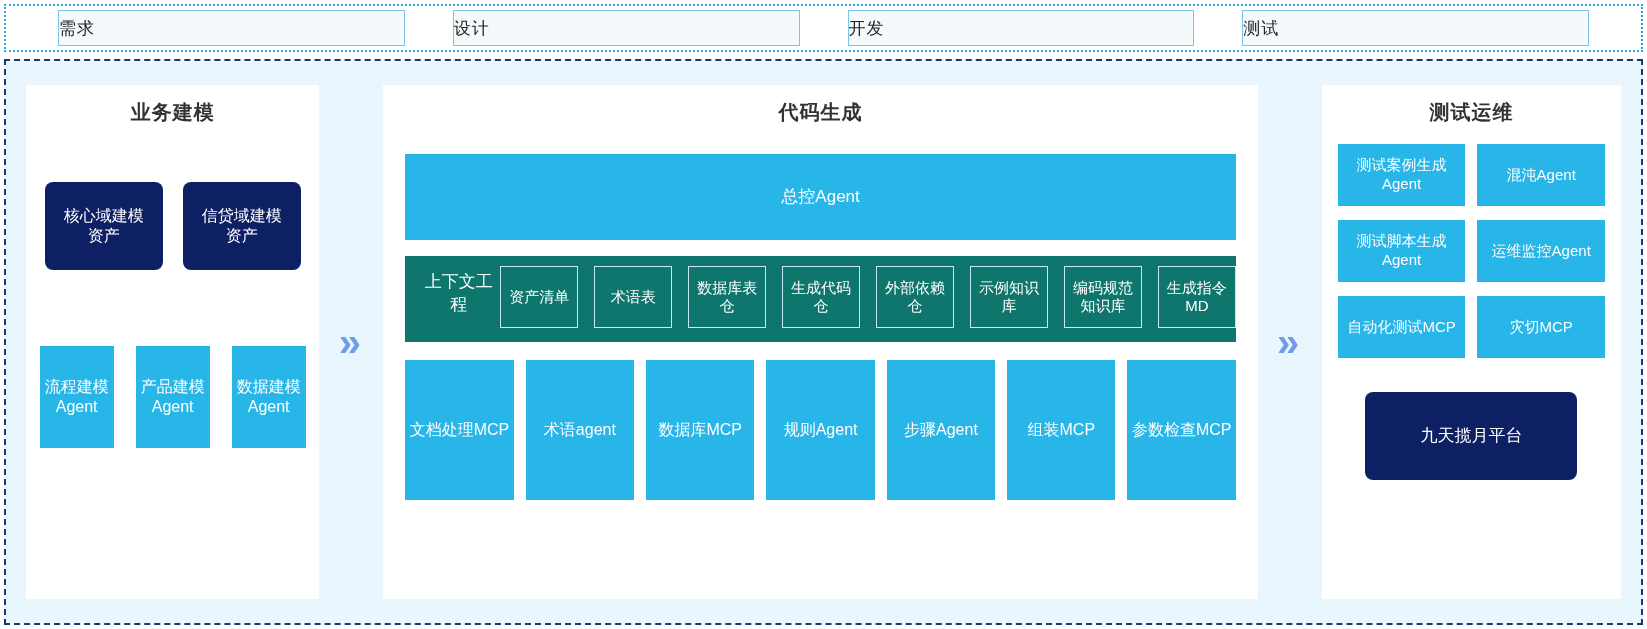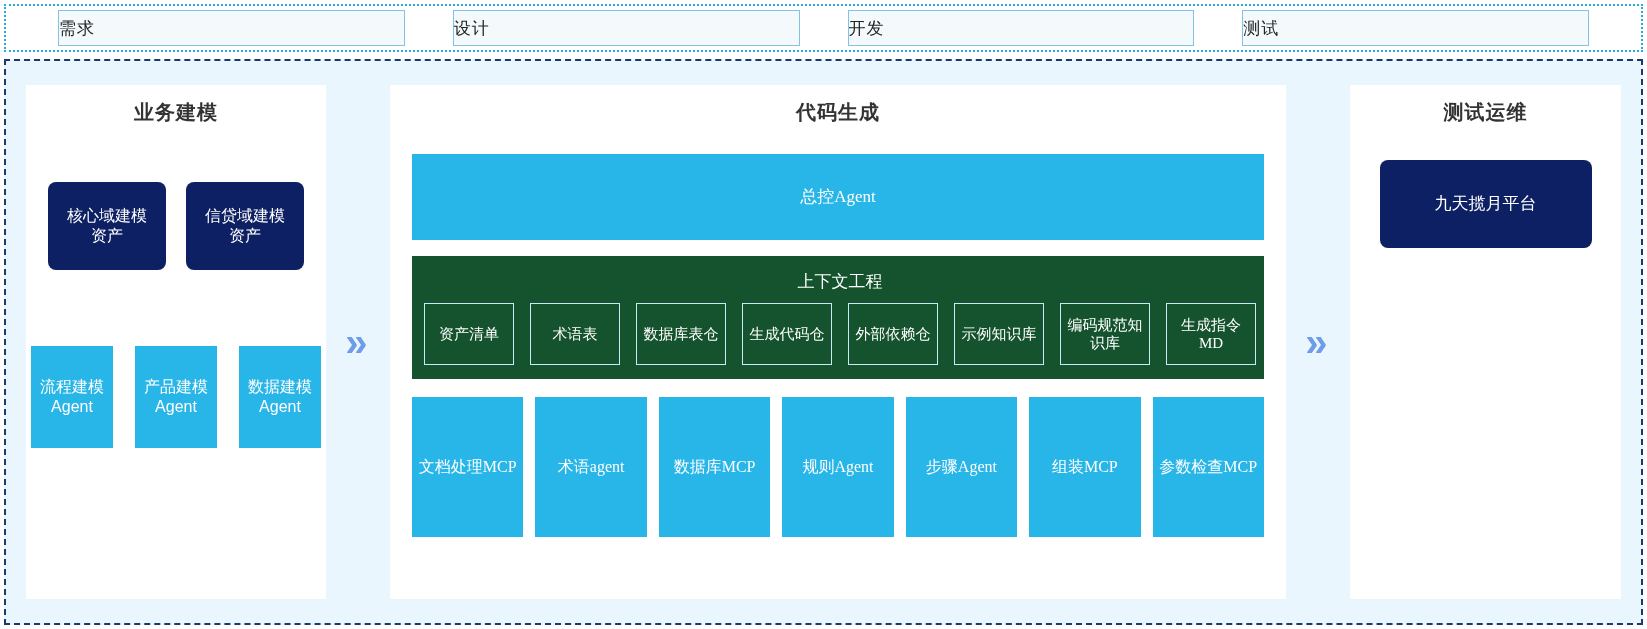--- a/index.html
+++ b/index.html
@@ -64,21 +64,21 @@
   
   .panel {
     background: #ffffff;
     position: relative;
     display: flex;
     flex-direction: column;
     align-items: center;
   }
   .panel-left   { width: 300px; }
   .panel-center { flex: 1 1 auto; }
-  .panel-right  { width: 271px; }
+  .panel-right  { width: 306px; }
 
   .panel-title {
     font-size: 20px;
     font-weight: bold;
     color: #333333;
     text-align: right;
     margin-top: 14px;
     letter-spacing: 1px;
   }
 
@@ -126,44 +126,43 @@
     height: 88px;
     font-size: 16px;
     padding: 0 14px;
   }
   .left-agents {
     display: flex;
     gap: 22px;
     margin-top: 76px;
   }
   .left-agents .card {
-    width: 82px;
+    width: 74px;
     height: 102px;
     font-size: 16px;
   }
 
   
   .center-inner {
     width: 100%;
     padding: 0 22px 20px 22px;
     display: flex;
     flex-direction: column;
-    font-family: Liberation Serif, serif;
   }
   .ctl-agent {
     margin-top: 28px;
     height: 86px;
     font-size: 17px;
   }
   .ctx-block {
     margin-top: 16px;
-    background: #14532d;
-    padding: 10px 8px 14px 12px;
-    display: flex;
-    flex-direction: column;
+    background: #0f766e;
+    padding: 10px 0 14px 12px;
+    display: flex;
+    flex-direction: row;
   }
   .ctx-title {
     color: #ffffff;
     font-size: 17px;
     text-align: center;
     padding: 4px 0 10px 0;
   }
   .ctx-items {
     display: flex;
     gap: 16px;
@@ -338,20 +337,40 @@
     </div>
 
     <div class="arrow-sep">
       <span class="chev">»&nbsp;</span>
     </div>
 
     <div class="panel panel-right">
       <div class="panel-title">测试运维</div>
 
       <div class="right-inner">
+        <div class="right-grid">
+          <div class="card card-blue">
+            <span>测试案例生成Agent</span>
+          </div>
+          <div class="card card-blue">
+            <span>混沌Agent</span>
+          </div>
+          <div class="card card-blue">
+            <span>测试脚本生成Agent</span>
+          </div>
+          <div class="card card-blue">
+            <span>运维监控Agent</span>
+          </div>
+          <div class="card card-blue">
+            <span>自动化测试MCP</span>
+          </div>
+          <div class="card card-blue">
+            <span>灾切MCP</span>
+          </div>
+        </div>
 
         <div class="card card-navy platform-card">
           <span>九天揽月平台</span>
         </div>
       </div>
     </div>
 
   </div>
 </div>
 

